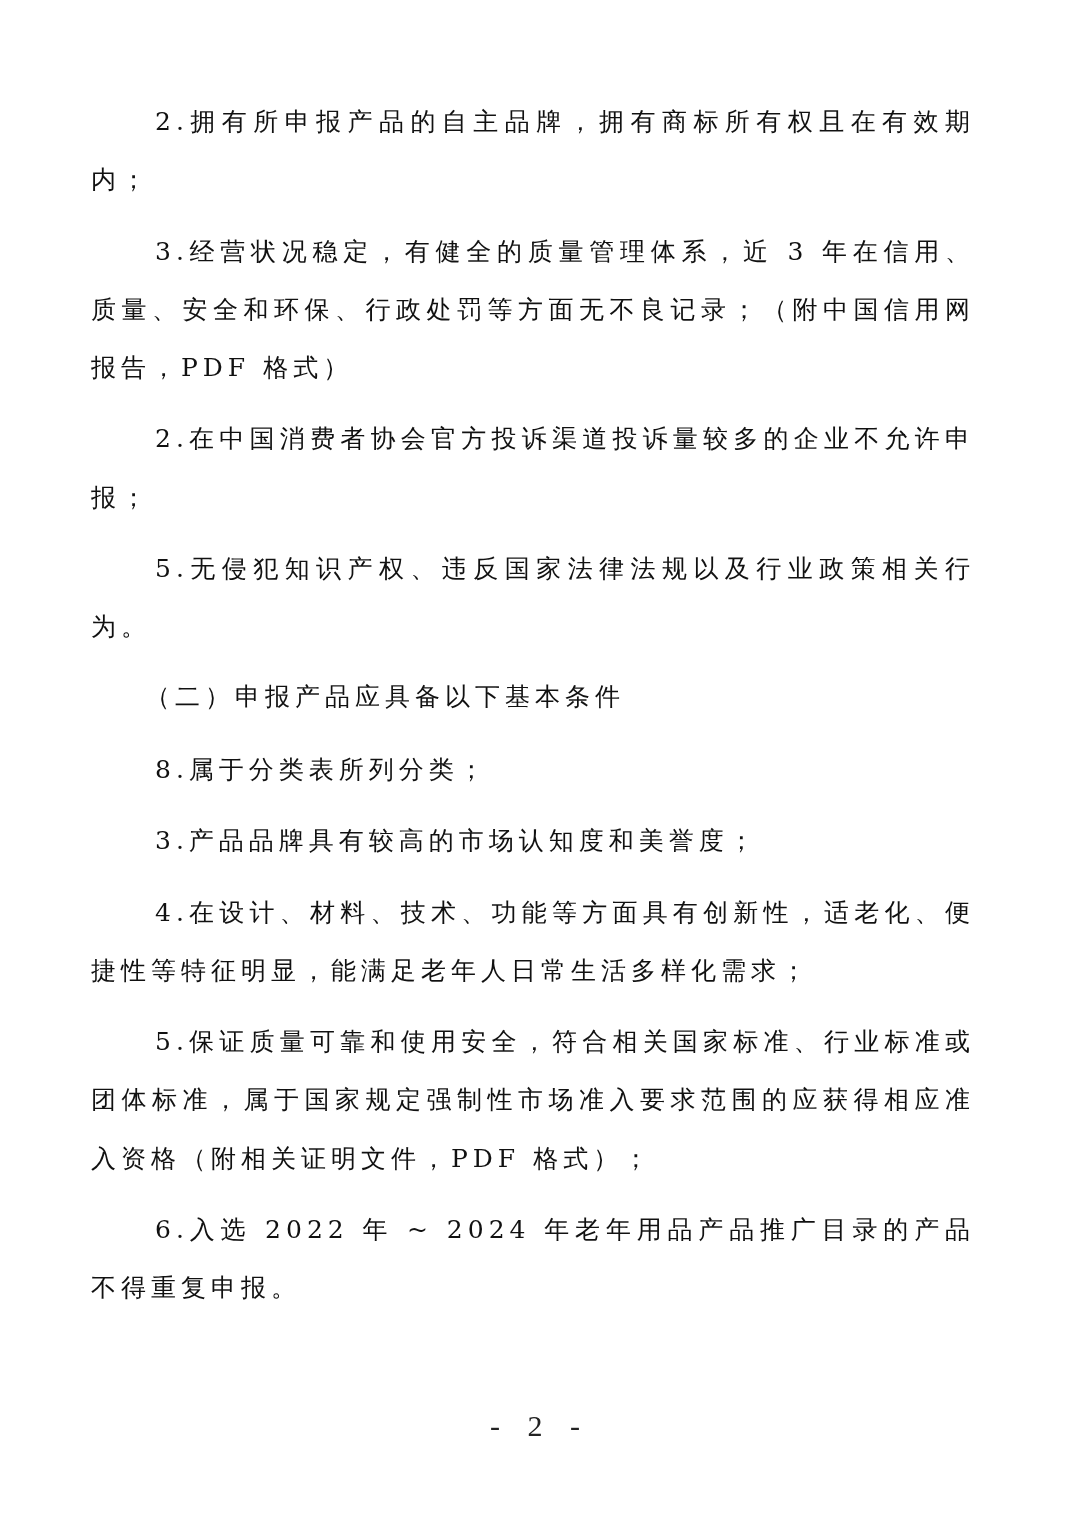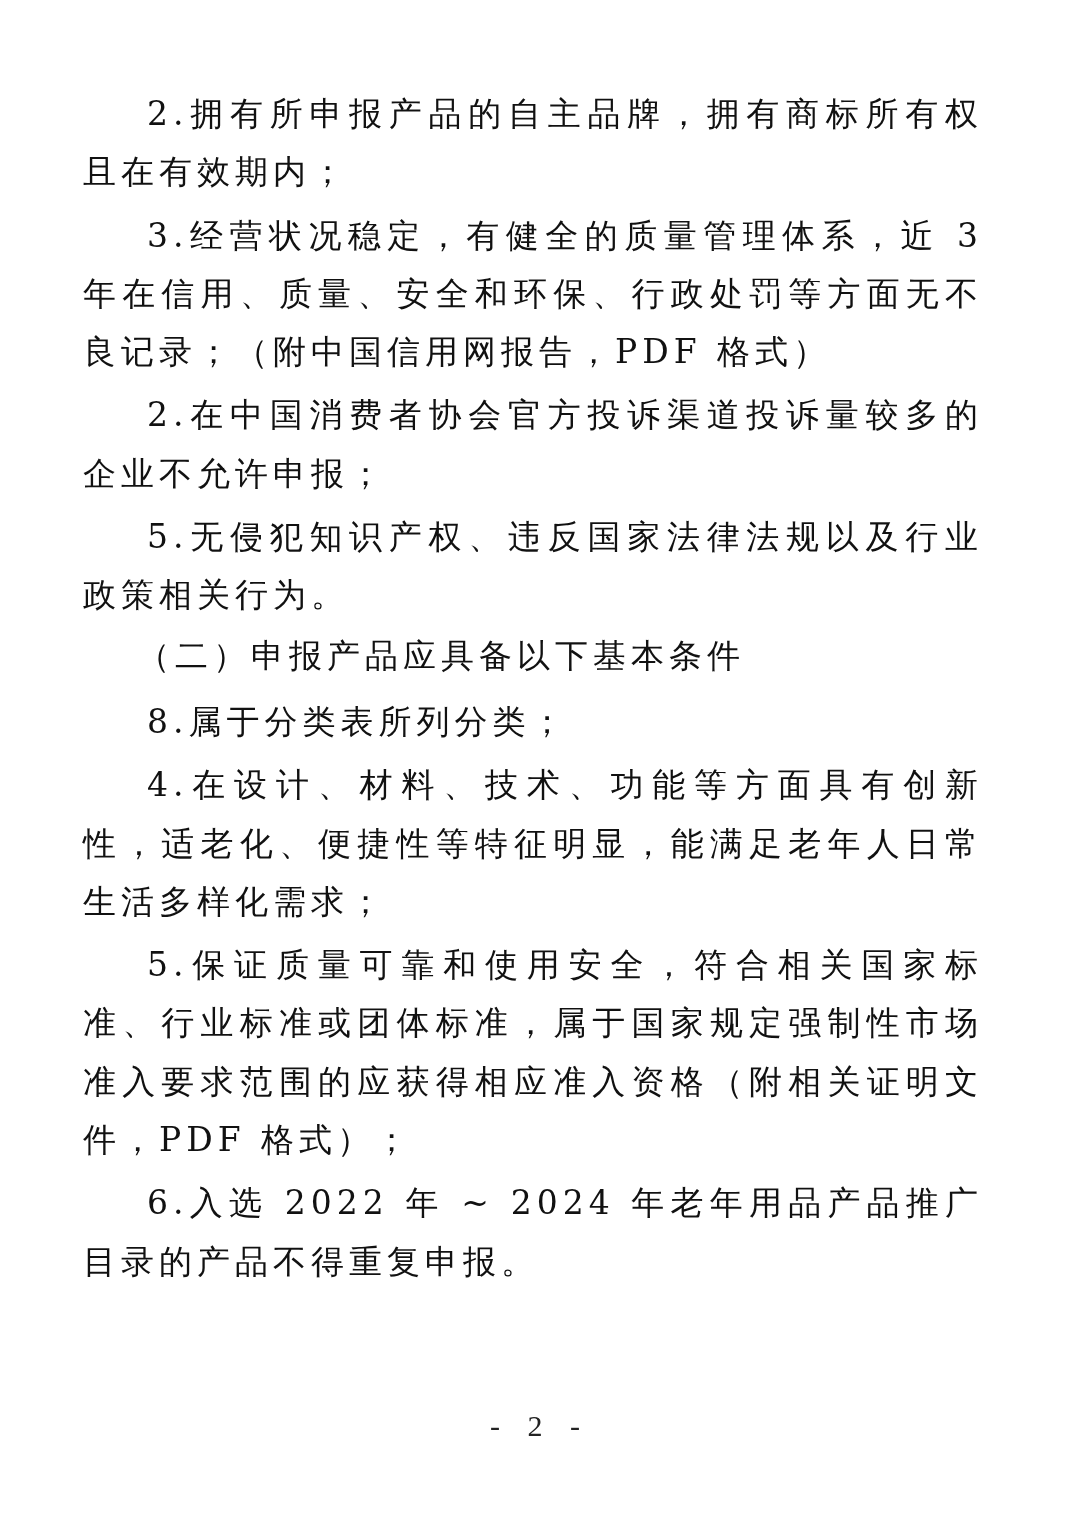--- a/index.html
+++ b/index.html
@@ -15,22 +15,22 @@
       font-family: "DejaVu Serif", "Liberation Serif", serif;
       color: #111111;
     }
     .page {
       position: absolute;
       left: 78px;
       top: 80px;
       width: 910px;
     }
     .para {
-      margin: 5px;
-      font-size: 33px;
+      margin: 13px;
+      font-size: 25px;
       line-height: 58.3px;
       letter-spacing: 5px;
       text-align: justify;
       text-indent: 64px;
       word-break: break-all;
     }
     .para.heading {
       text-indent: 54px;
       font-family: Liberation Mono, monospace;
     }
@@ -49,18 +49,19 @@
 </head>
 <body>
 
 <div class="page">
   <p class="para">2.拥有所申报产品的自主品牌，拥有商标所有权且在有效期内；</p>
   <p class="para">3.经营状况稳定，有健全的质量管理体系，近 3 年在信用、质量、安全和环保、行政处罚等方面无不良记录；（附中国信用网报告，PDF 格式）</p>
   <p class="para">2.在中国消费者协会官方投诉渠道投诉量较多的企业不允许申报；</p>
   <p class="para">5.无侵犯知识产权、违反国家法律法规以及行业政策相关行为。</p>
   <p class="para heading">（二）申报产品应具备以下基本条件</p>
   <p class="para">8.属于分类表所列分类；</p>
+  <p class="para">3.产品品牌具有较高的市场认知度和美誉度；</p>
   <p class="para">4.在设计、材料、技术、功能等方面具有创新性，适老化、便捷性等特征明显，能满足老年人日常生活多样化需求；</p>
   <p class="para">5.保证质量可靠和使用安全，符合相关国家标准、行业标准或团体标准，属于国家规定强制性市场准入要求范围的应获得相应准入资格（附相关证明文件，PDF 格式）；</p>
   <p class="para">6.入选 2022 年 ~ 2024 年老年用品产品推广目录的产品不得重复申报。</p>
 </div>
 
 <div class="page-number">- 2 -</div>
 
 </body></html>

